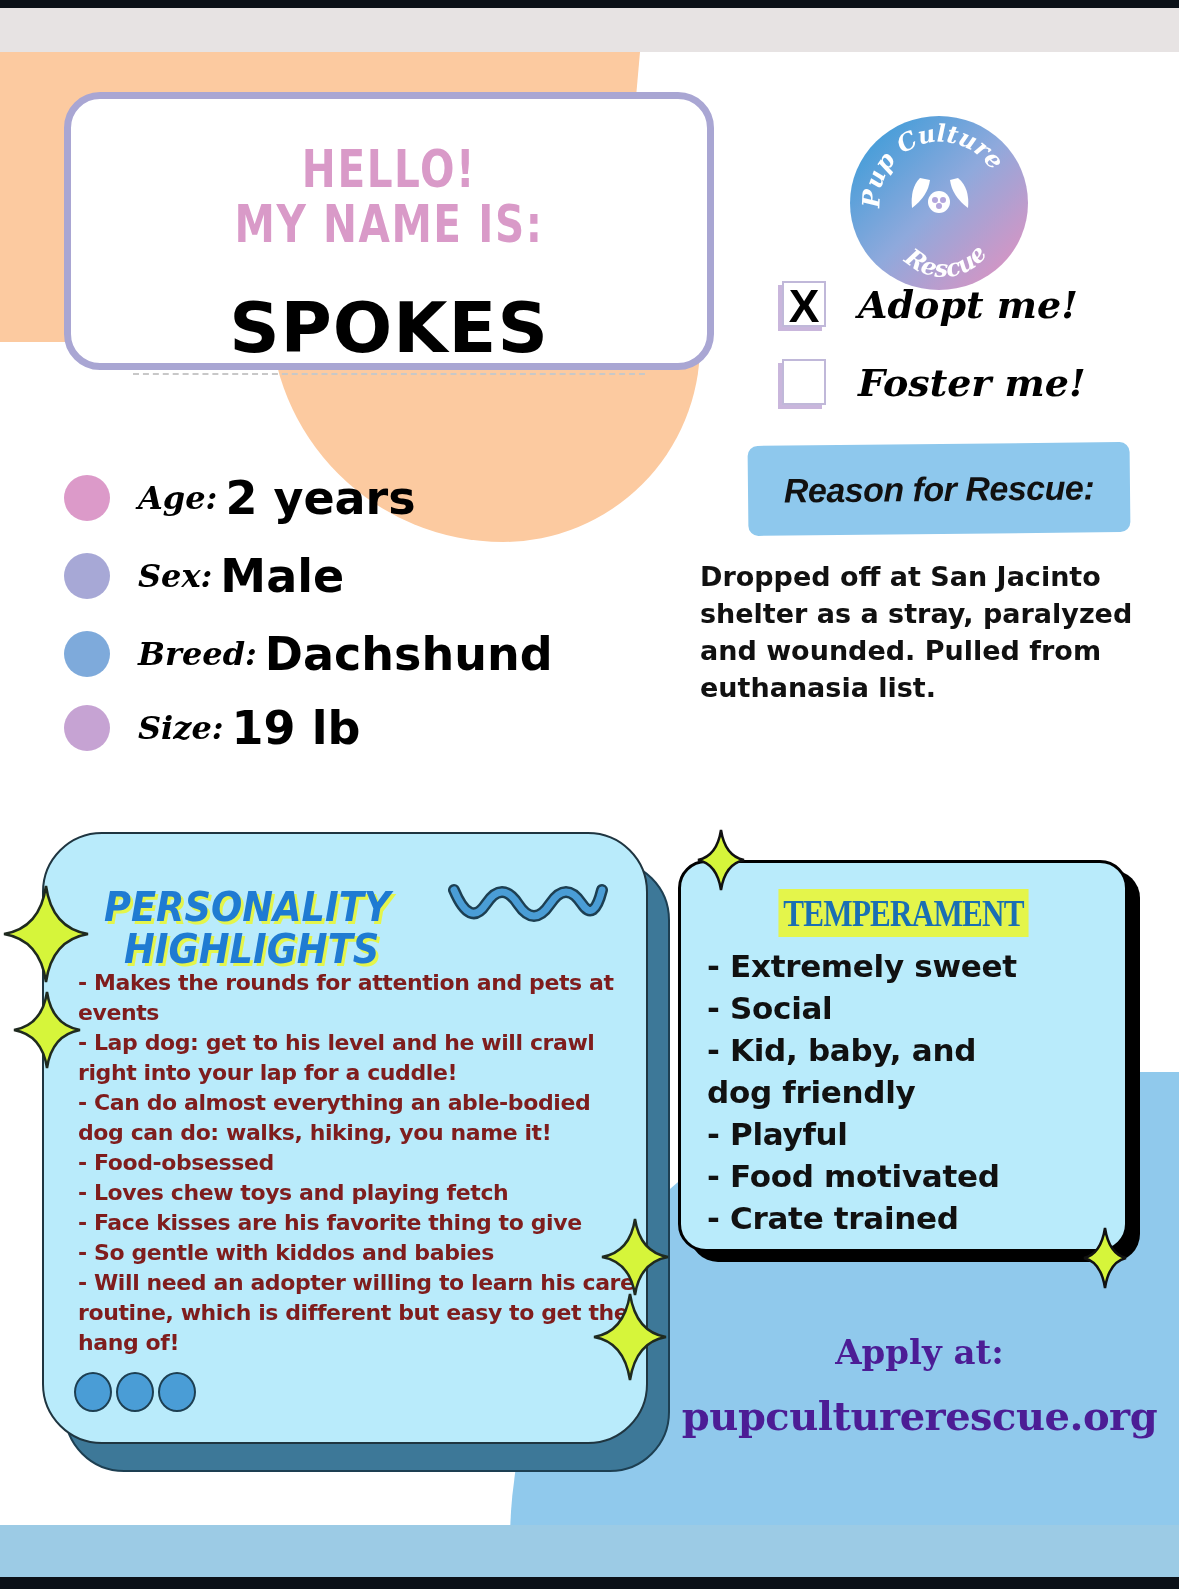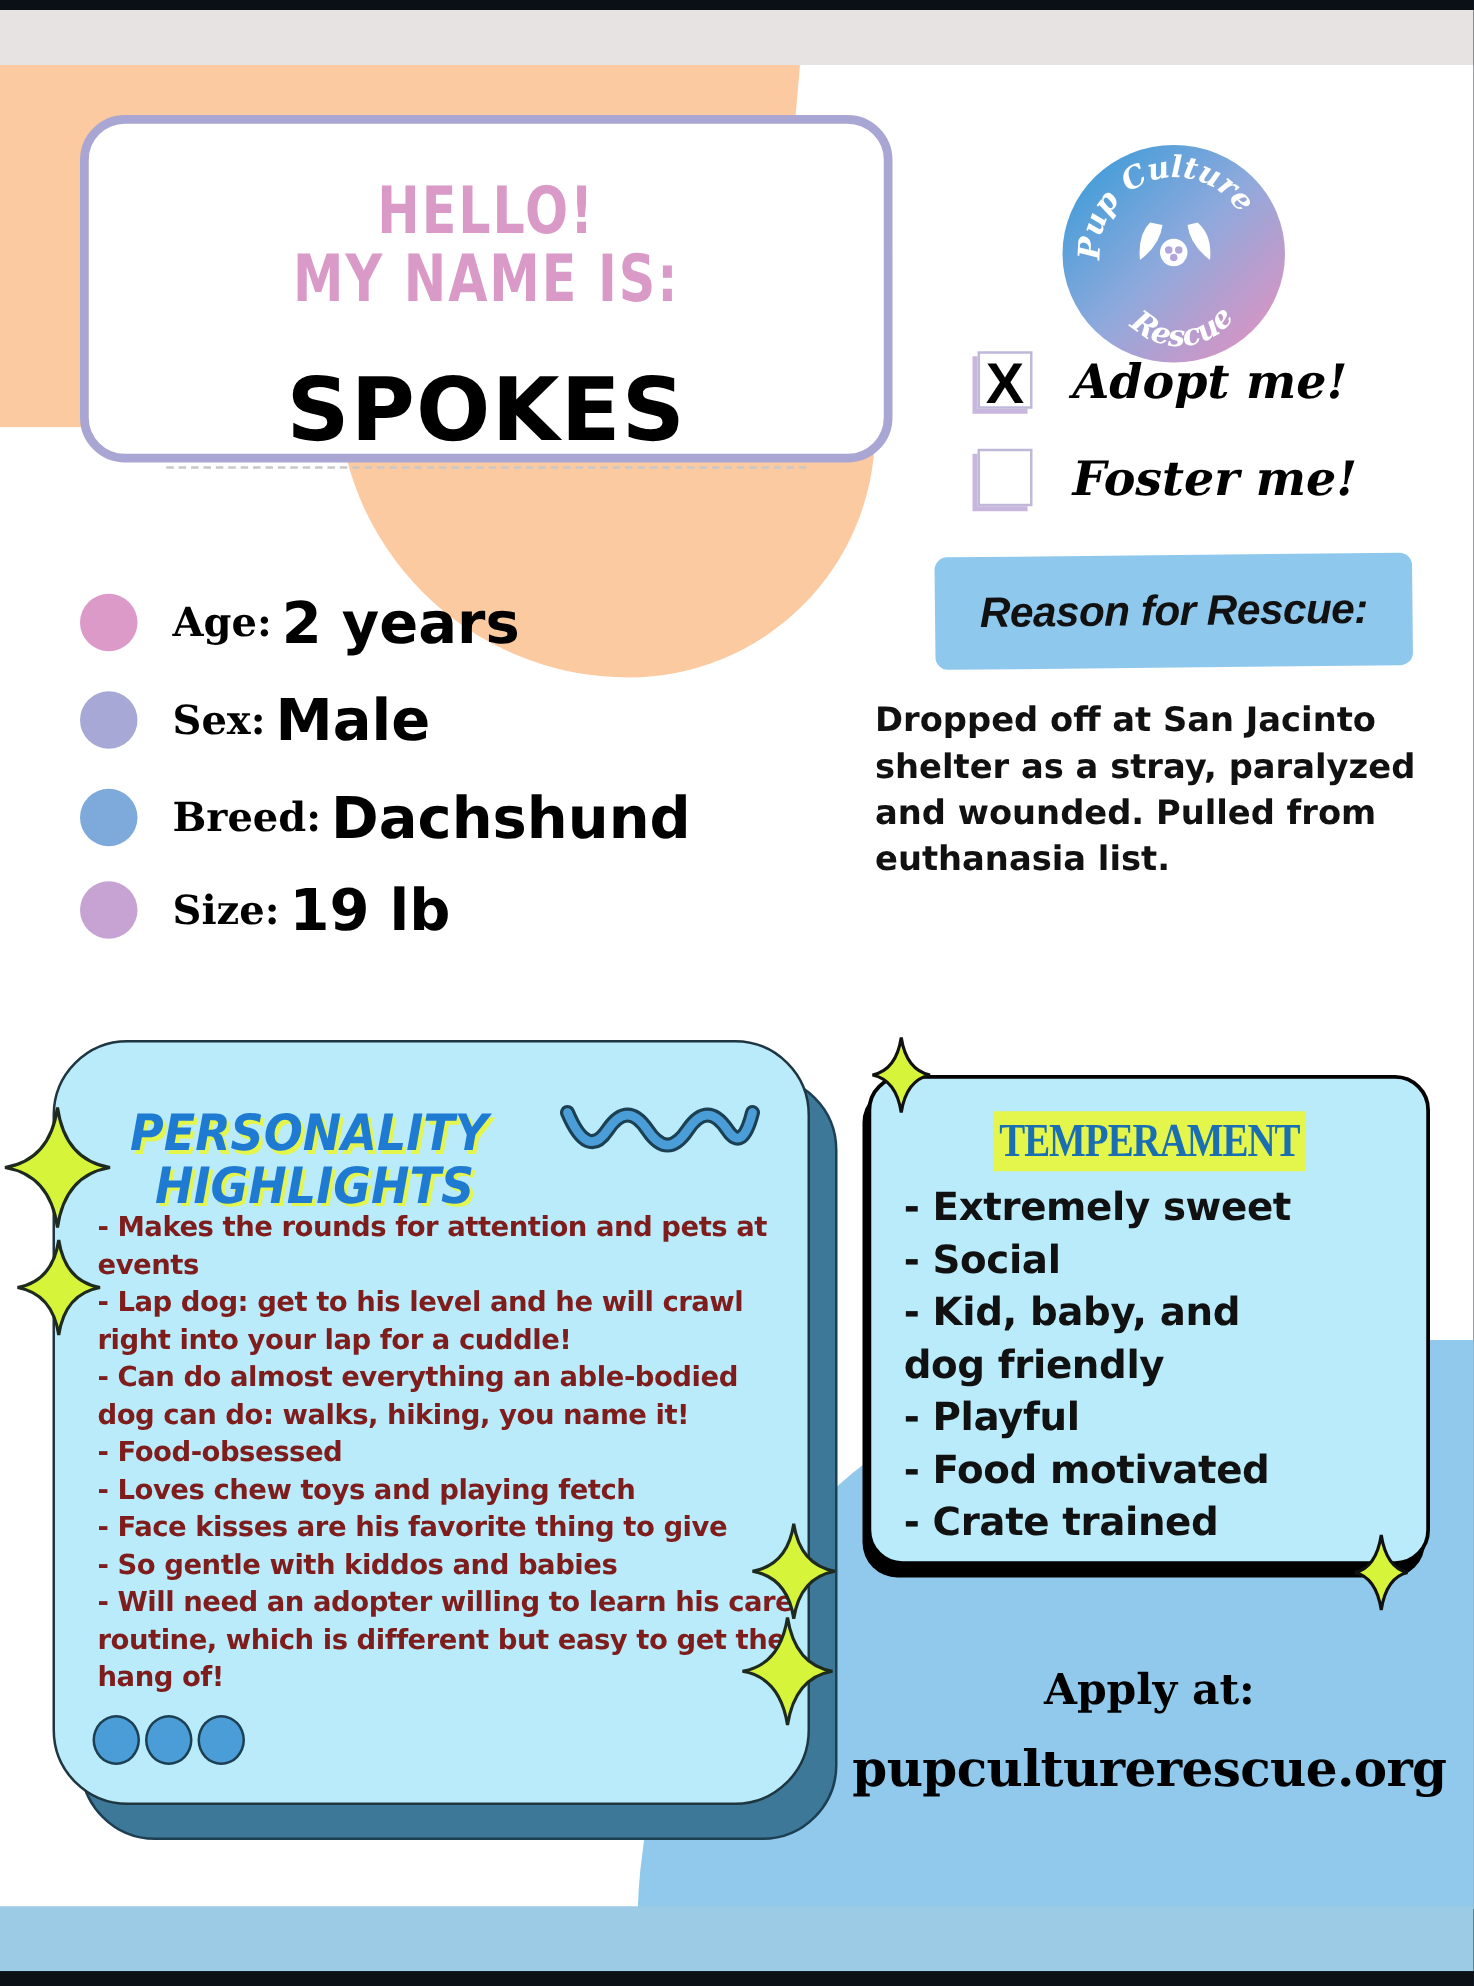--- a/index.html
+++ b/index.html
@@ -44,45 +44,45 @@
 
   
   .reason-hdr { position: absolute; left: 748px; top: 392px; width: 382px; height: 90px; background: #8ec8ed;
     border-radius: 10px; transform: rotate(-0.6deg); display: flex; align-items: center; justify-content: center; }
   .reason-hdr span { font-family: "Liberation Sans", sans-serif; font-weight: bold; font-style: italic; font-size: 34px; color: #111; letter-spacing: -0.5px; }
   .reason-text { position: absolute; left: 700px; top: 506px; width: 470px; font-family: "DejaVu Sans", sans-serif; font-weight: bold; font-size: 27px; line-height: 37px; color: #111; }
 
   
   .fact { position: absolute; left: 64px; height: 60px; display: flex; align-items: center; }
   .dot { width: 46px; height: 46px; border-radius: 50%; margin-right: 28px; }
-  .fact-label { font-family: "DejaVu Serif", serif; font-weight: bold; font-size: 32px; color: #000; margin-right: 8px; }
+  .fact-label { font-family: "DejaVu Serif", serif; font-style: italic; font-weight: bold; font-size: 32px; color: #000; margin-right: 8px; }
   .fact-value { font-family: "DejaVu Sans", sans-serif; font-weight: bold; font-size: 46px; color: #000; }
 
   
   .pcard-shadow { position: absolute; left: 64px; top: 808px; width: 606px; height: 612px; background: #3d7898; border: 2px solid #1d3f52; border-radius: 60px; }
   .pcard { position: absolute; left: 42px; top: 780px; width: 606px; height: 612px; background: #b9ebfb; border: 2px solid #1f3540; border-radius: 60px; }
   .pcard-title { position: absolute; left: 60px; font-family: "DejaVu Sans", sans-serif; font-weight: bold; font-style: italic; color: #1f7bd2;
     font-size: 40px; letter-spacing: 0; text-shadow: 3px 3px 0 #e4f54b; transform: scaleX(0.92); transform-origin: left; }
   .pcard-title.t1 { top: 50px; }
   .pcard-title.t2 { top: 92px; left: 80px; }
   .plist { position: absolute; left: 34px; top: 134px; width: 560px; font-family: "DejaVu Sans", sans-serif; font-weight: bold; font-size: 22px; line-height: 30px; color: #7f1d1d; letter-spacing: -0.4px; }
   .plist div { white-space: normal; }
   .pdots { position: absolute; left: 30px; top: 538px; display: flex; gap: 4px; }
   .pdots span { width: 38px; height: 40px; border-radius: 50%; background: #4a9dd6; border: 2px solid #1d3f52; display: inline-block; }
   .wave { position: absolute; left: 404px; top: 42px; }
 
   
   .tcard-shadow { position: absolute; left: 690px; top: 818px; width: 450px; height: 392px; background: #000; border-radius: 28px; }
-  .tcard { position: absolute; left: 678px; top: 808px; width: 450px; height: 392px; background: #b9ebfb; border: 3px solid #000; border-radius: 28px; margin-left: 16px; }
+  .tcard { position: absolute; left: 678px; top: 808px; width: 450px; height: 392px; background: #b9ebfb; border: 3px solid #000; border-radius: 28px; }
   .tcard-title { position: absolute; left: 0; top: 26px; width: 100%; text-align: center; }
   .tcard-title span { display: inline-block; background: #e4f54b; padding: 2px 6px; font-family: "Liberation Serif", serif; font-weight: bold; font-size: 38px; color: #1a6fb3; letter-spacing: -1px; transform: scaleX(0.82); }
   .tlist { position: absolute; left: 26px; top: 82px; font-family: "DejaVu Sans", sans-serif; font-weight: bold; font-size: 31px; line-height: 42px; color: #111; letter-spacing: -0.3px; }
 
   
-  .apply { position: absolute; left: 660px; width: 519px; text-align: center; font-family: "DejaVu Serif", serif; font-weight: bold; color: #000000; }
+  .apply { position: absolute; left: 660px; width: 519px; text-align: center; font-family: "DejaVu Serif", serif; font-weight: bold; color: #4c1d95; }
   .apply.l1 { top: 1280px; font-size: 34px; }
   .apply.l2 { top: 1340px; font-size: 40px; letter-spacing: -0.5px; }
 
   .sparkle { position: absolute; }
 </style>
 </head>
 <body>
 
 <div class="topbar"></div>
 <div class="greyband"></div>

